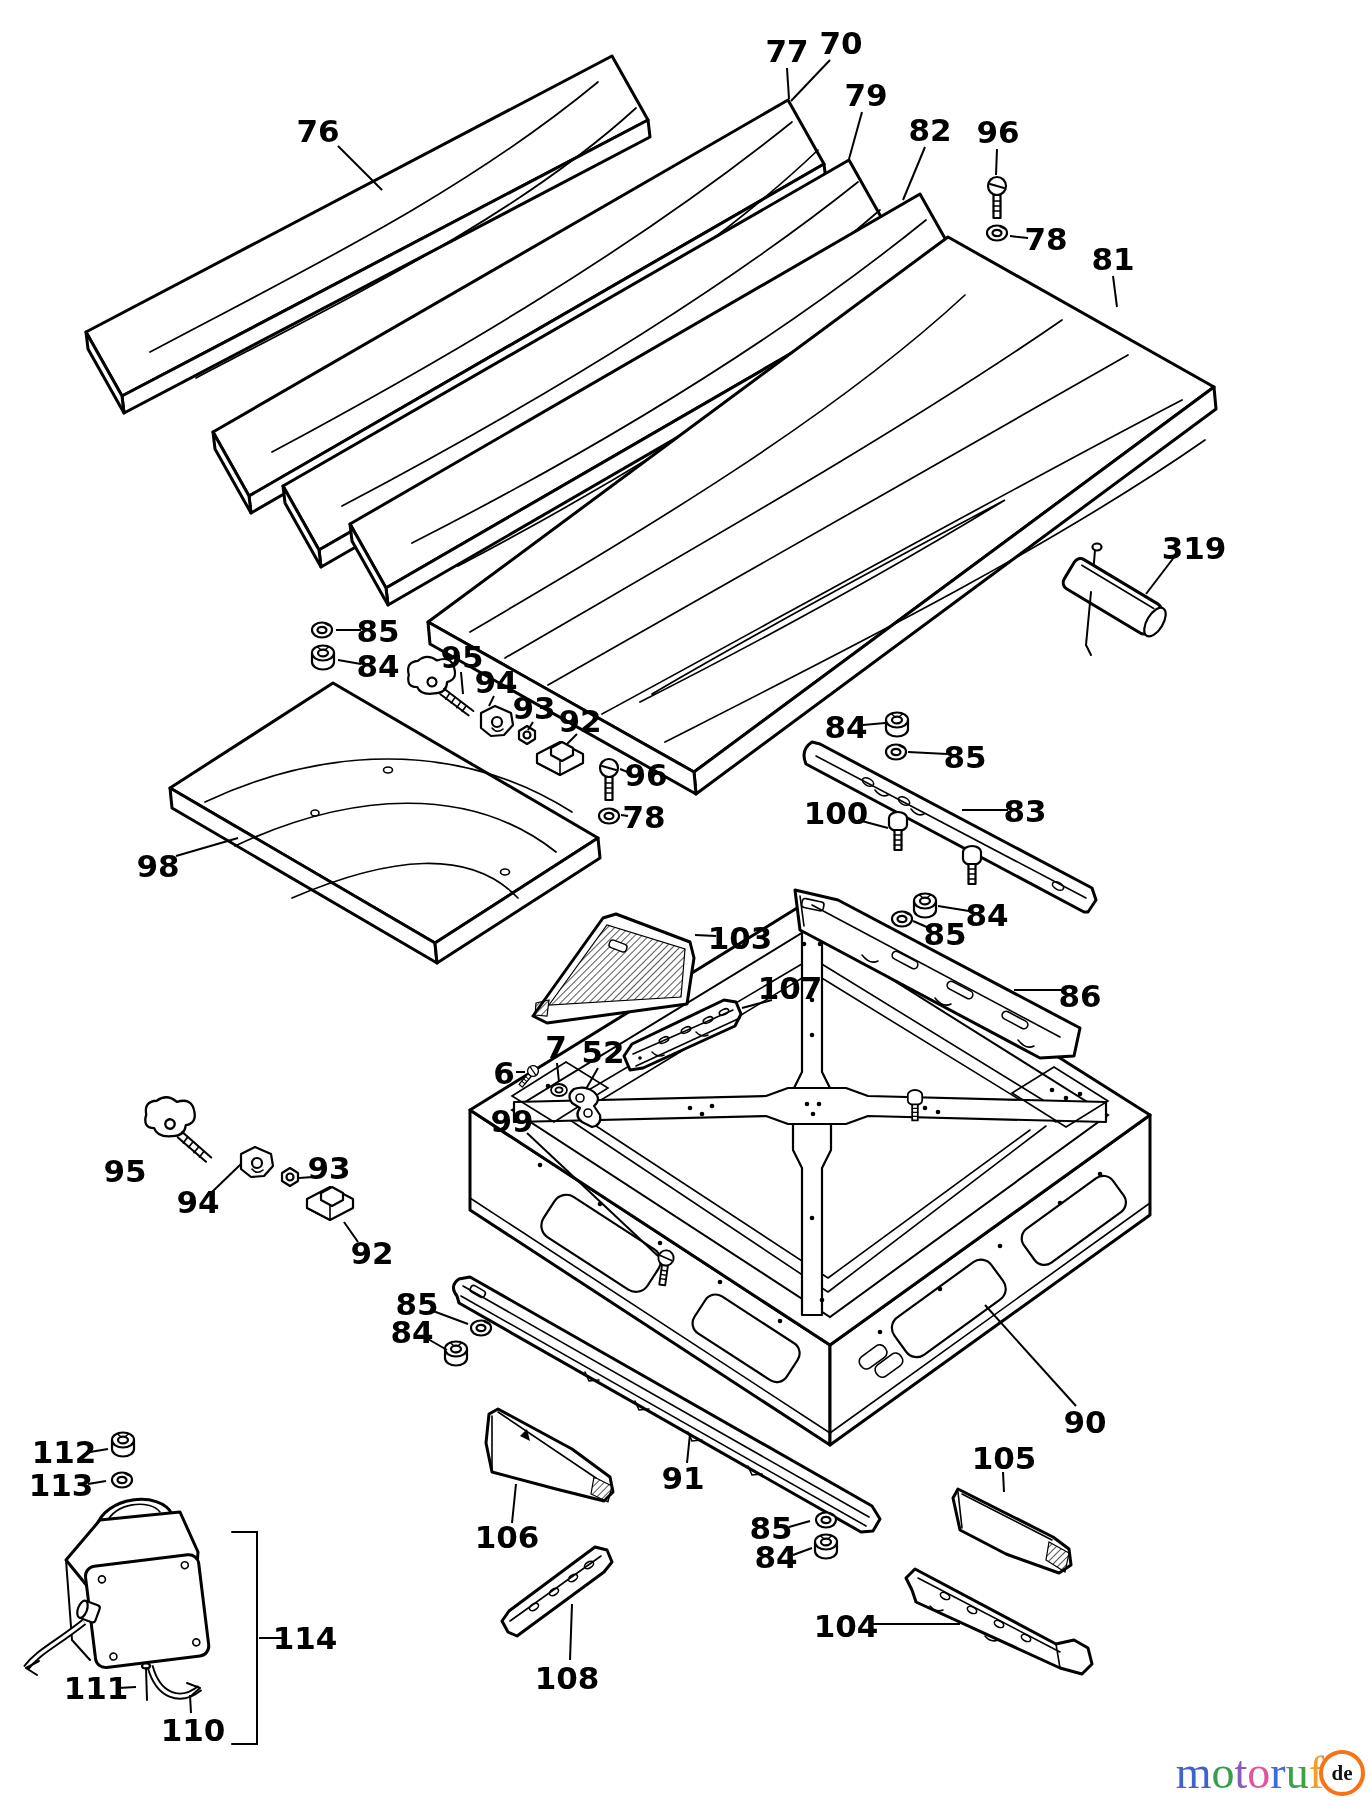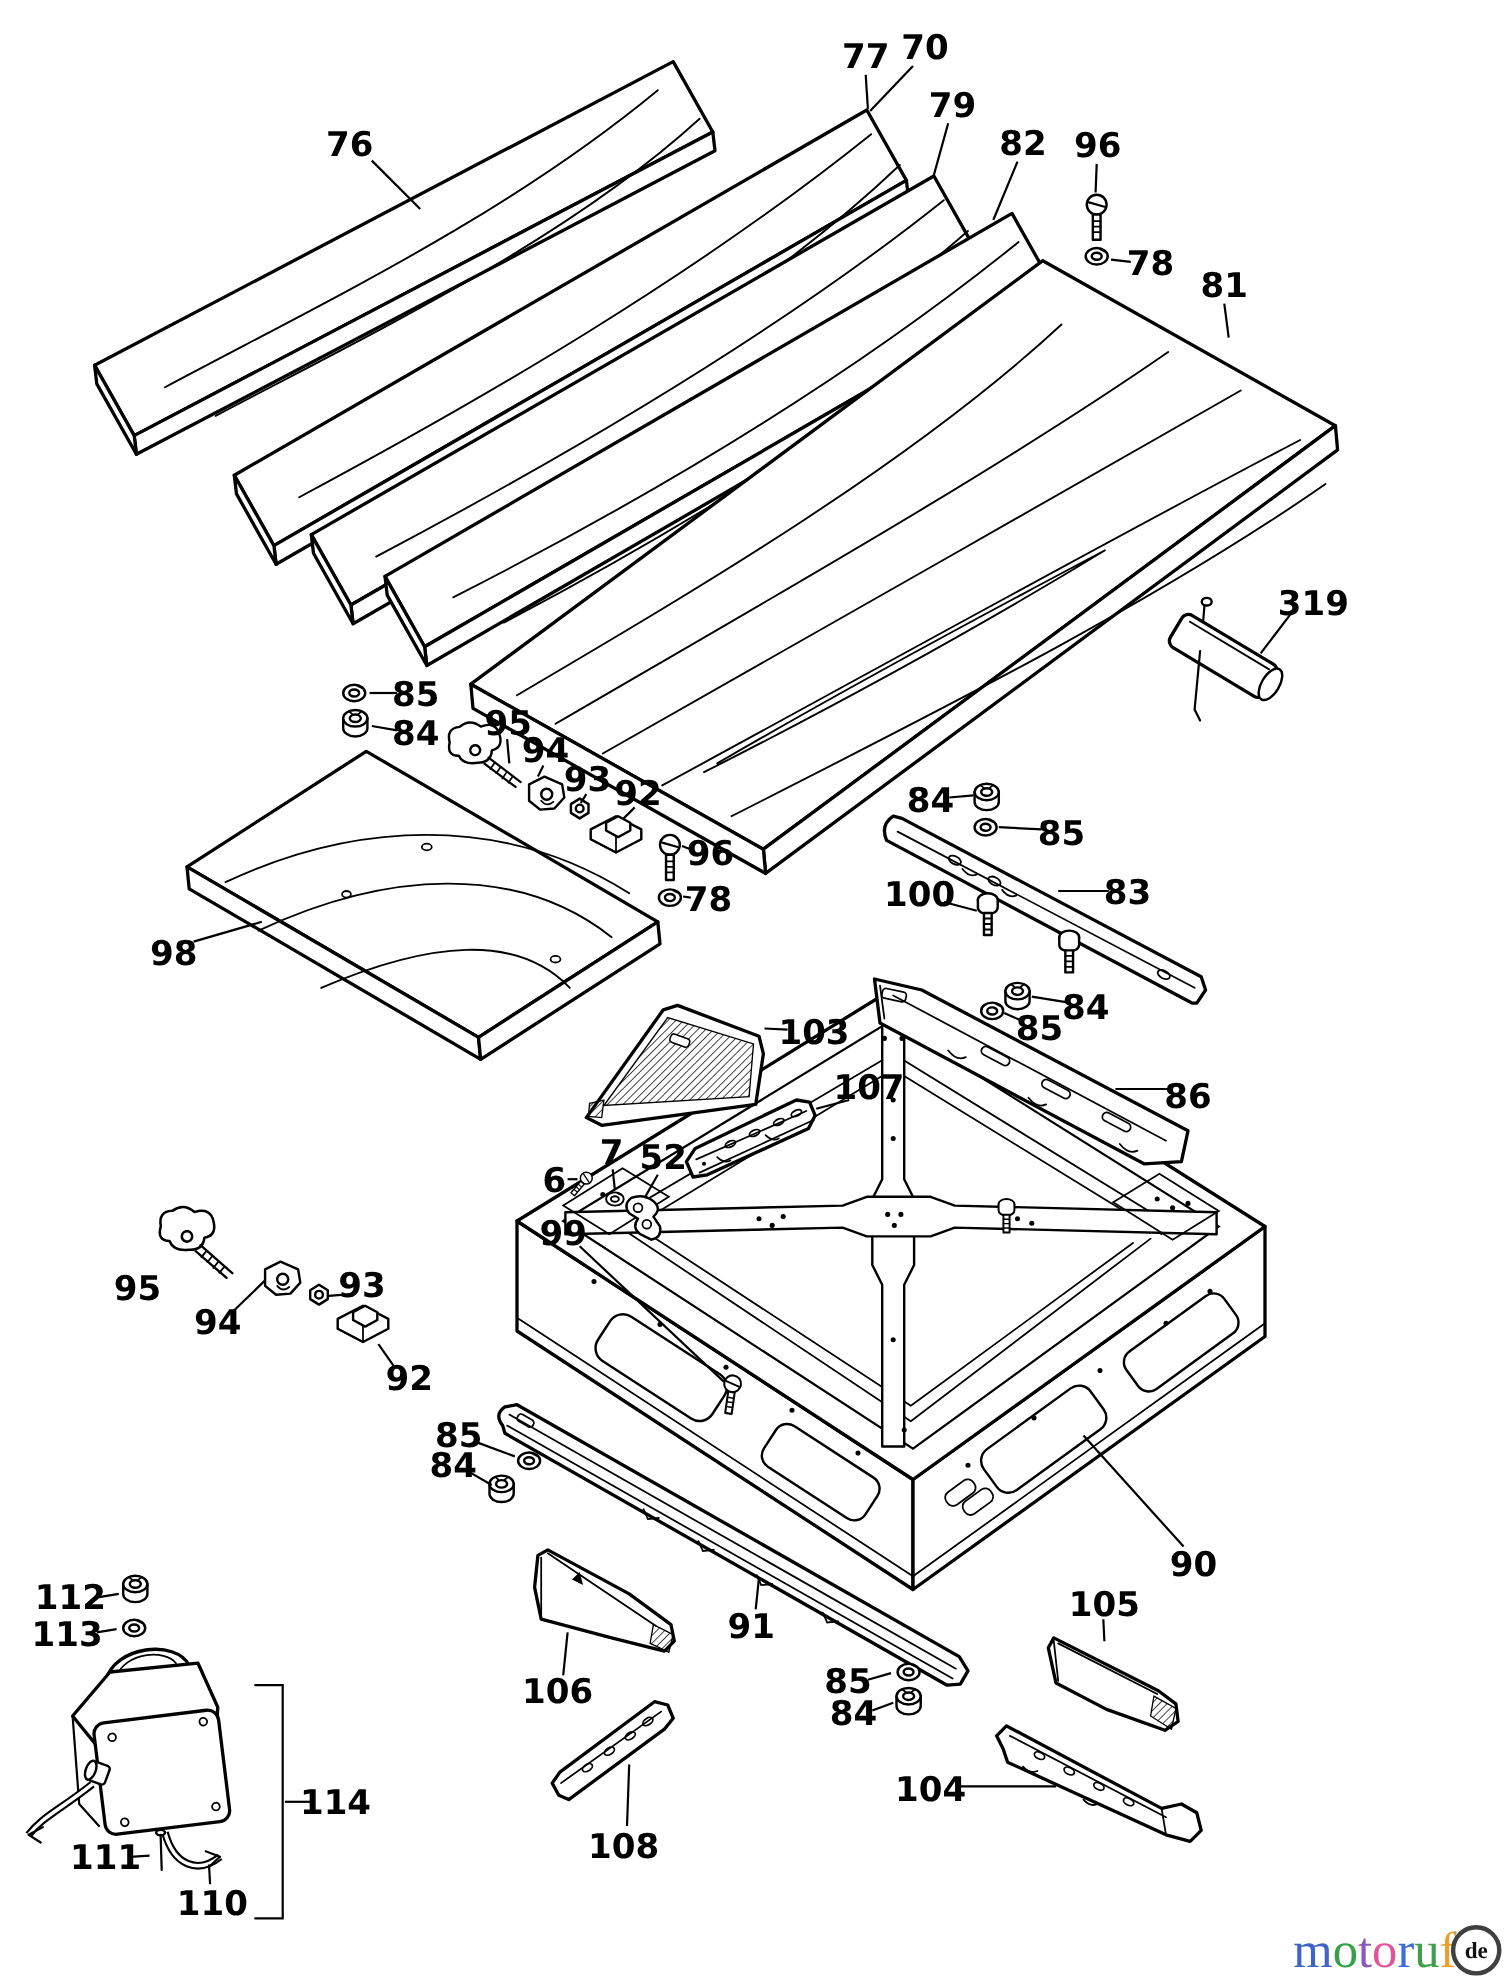--- a/index.html
+++ b/index.html
@@ -8,21 +8,21 @@
   .part{fill:#fff;stroke:#000;stroke-width:3;stroke-linejoin:round;stroke-linecap:round;}
   .med{fill:none;stroke:#000;stroke-width:2;stroke-linecap:round;}
   .thin{fill:none;stroke:#000;stroke-width:1.6;stroke-linecap:round;}
   .grain{fill:none;stroke:#000;stroke-width:1.7;stroke-linecap:round;}
   .hw{fill:#fff;stroke:#000;stroke-width:2.2;stroke-linejoin:round;stroke-linecap:round;}
   .dot{fill:#000;stroke:none;}
   .lbl{font:700 31px "DejaVu Sans",sans-serif;fill:#000;text-anchor:middle;}
   .leader{stroke:#000;stroke-width:2;fill:none;}
   .wm{position:absolute;right:4px;bottom:4px;display:flex;align-items:flex-start;
       font-family:"Liberation Serif",serif;font-size:46px;font-weight:400;line-height:1;}
-  .wm-badge{width:38px;height:38px;border:4px solid #404040;border-radius:50%;display:flex;
+  .wm-badge{width:38px;height:38px;border:4px solid #f97316;border-radius:50%;display:flex;
       align-items:center;justify-content:center;font-size:21px;font-weight:700;color:#111;
       background:#fff;margin-left:-9px;}
   .wm-dots{color:#9a9a9a;font-size:18px;align-self:flex-start;margin:-2px 0 0 -4px;letter-spacing:-2px;}
 </style>
 </head>
 <body>
 
 <div class="page">
 <svg width="1369" height="1800" viewBox="0 0 1369 1800">
   <defs>

